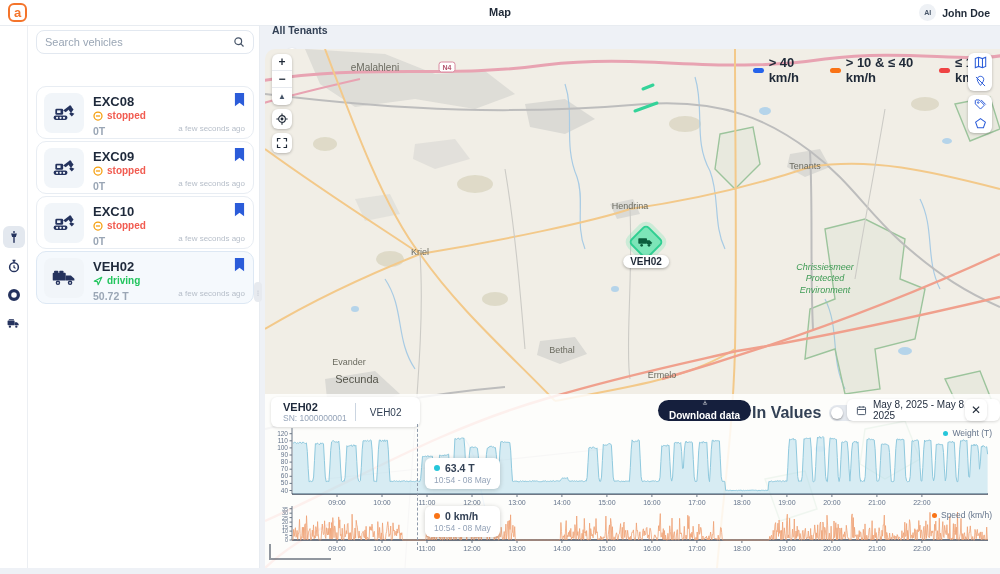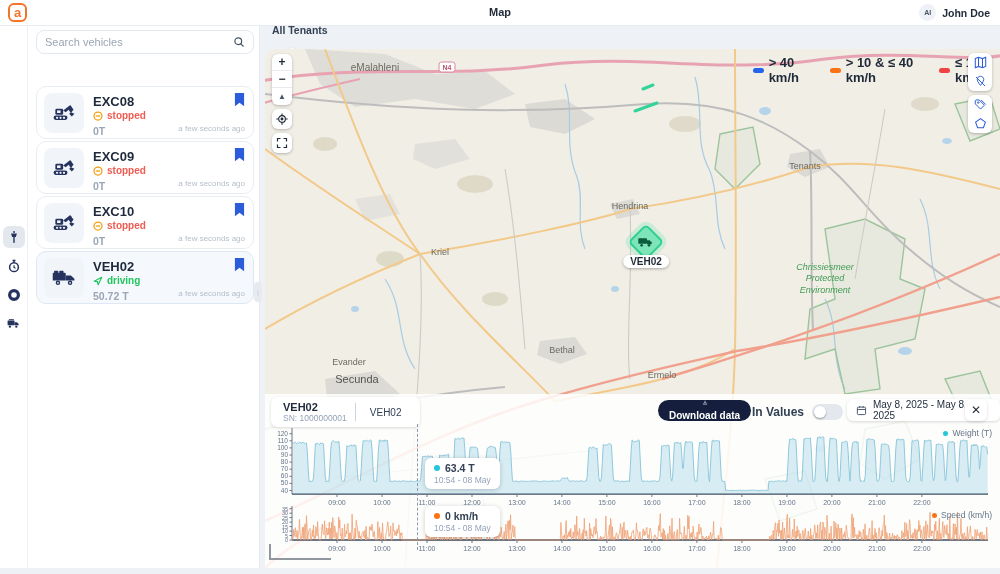--- a/index.html
+++ b/index.html
@@ -94,21 +94,21 @@
   #panel { position:absolute; left:0; bottom:0; width:735px; height:174px; background:rgba(255,255,255,.84); z-index:20; }
   #namecard { position:absolute; left:6px; top:3px; height:30px; background:#fff; border-radius:6px; box-shadow:0 1px 3px rgba(0,0,0,.15); display:flex; align-items:center; padding:0 4px; }
   #nameblock { padding:0 8px; }
   #pname { font-size:11px; font-weight:800; color:#1e293b; }
   #pserial { font-size:8.5px; color:#94a3b8; }
   #namediv { width:1px; height:18px; background:#cbd5e1; }
   #ptab { padding:0 14px; font-size:10px; color:#334155; align-self:stretch; display:flex; align-items:center; cursor:pointer; }
   #dl-btn { position:absolute; left:393px; top:6px; height:21px; background:#151f3d; color:#fff; border:none; border-radius:11px; font-size:10px; font-weight:600; font-family:inherit; display:flex; align-items:center; gap:5px; padding:0 11px; cursor:pointer;flex-direction:column; }
   #dl-btn svg { width:10px; height:10px; }
   #invalues { position:absolute; left:487px; top:10px; display:flex; align-items:center; gap:8px; }
-  #invalues .tg-label { font-size:12px; }
+  #invalues .tg-label { font-size:16px; }
   #datechip { position:absolute; left:582px; top:5px; height:22px; background:#fff; border-radius:6px; box-shadow:0 1px 3px rgba(0,0,0,.15); display:flex; align-items:center; gap:6px; padding:0 9px; font-size:10px; color:#1e293b; cursor:pointer; }
   #datechip svg { width:11px; height:11px; color:#475569; }
   #close-btn { position:absolute; left:700px; top:5px; width:22px; height:22px; background:#fff; border-radius:6px; box-shadow:0 1px 3px rgba(0,0,0,.15); display:flex; align-items:center; justify-content:center; font-size:12px; font-weight:700; color:#1f2937; cursor:pointer; }
   .chart-svg { position:absolute; left:0; }
   #crosshair { position:absolute; left:152px; top:30px; height:126px; border-left:1px dashed #8e9aab; z-index:5; }
   .tooltip { position:absolute; background:#fff; border-radius:6px; box-shadow:0 1px 5px rgba(0,0,0,.2); padding:4px 9px; z-index:6; }
   .tt-val { display:flex; align-items:center; gap:5px; font-size:10.5px; font-weight:600; color:#334155; }
   .tt-dot { width:6px; height:6px; border-radius:50%; }
   .tt-time { font-size:8.5px; color:#94a3b8; margin-top:1px; }
   .chart-legend { position:absolute; display:flex; align-items:center; gap:4px; font-size:8.5px; color:#64748b; z-index:4; }
@@ -381,21 +381,21 @@
       <g fill="none" stroke="#34d399" stroke-width="3" stroke-linecap="round">
         <path d="M370 62 L392 54"></path>
         <path d="M378 40 L388 36"></path>
       </g>
     </svg>
 
     <div id="maplabels">
         <span class="mlabel med" style="left: 110px; top: 18px;">eMalahleni</span>
         <span class="mlabel " style="left: 540px; top: 117px;">Tenants</span>
         <span class="mlabel " style="left: 365px; top: 157px;">Hendrina</span>
-        <span class="mlabel " style="left: 155px; top: 203px; margin-left: 20px;">Kriel</span>
+        <span class="mlabel " style="left: 155px; top: 203px;">Kriel</span>
         <span class="mlabel " style="left: 297px; top: 301px;">Bethal</span>
         <span class="mlabel " style="left: 84px; top: 313px;">Evander</span>
         <span class="mlabel big" style="left: 92px; top: 330px;">Secunda</span>
         <span class="mlabel " style="left: 397px; top: 326px;">Ermelo</span>
         <span class="mlabel green" style="left: 560px; top: 230px;">Chrissiesmeer
 Protected
 Environment</span>
       </div>
     <div class="roadbadge" style="left:182px; top:18px;">N4</div>
 

